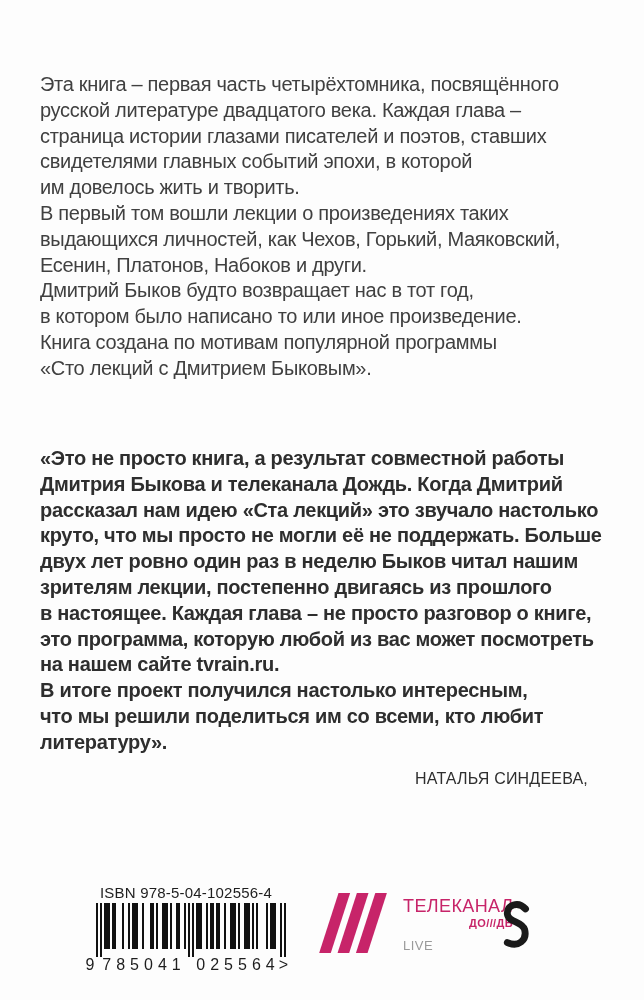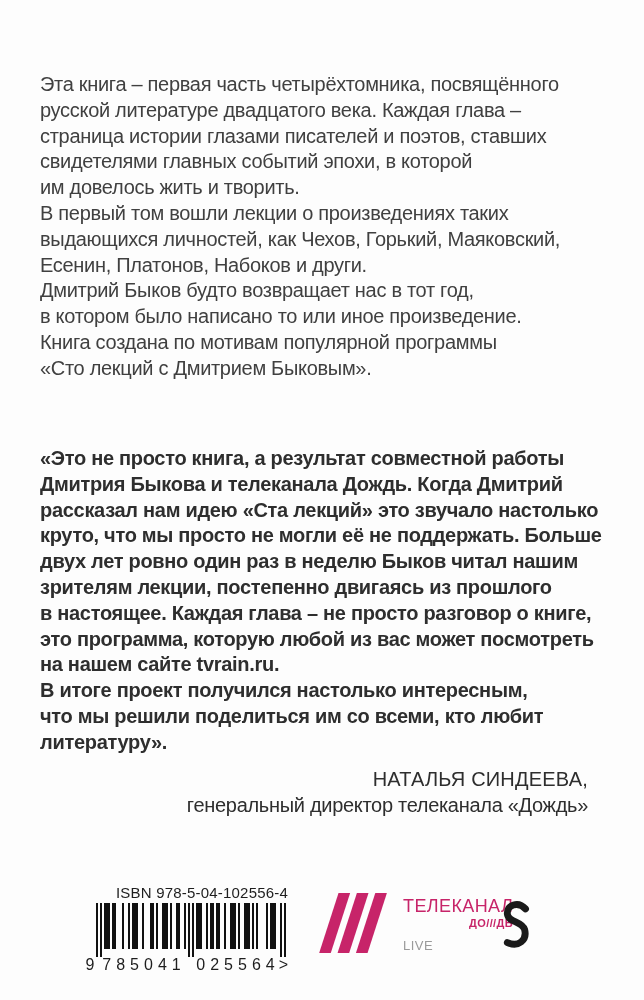--- a/index.html
+++ b/index.html
@@ -23,29 +23,29 @@
   #quote{
     left:40px;top:446px;width:592px;
   }
   #attribution{
     position:absolute;
     right:56px;top:766px;
     text-align:right;
     line-height:26px;
   }
   #attribution .att-name{
-    font-size:20px;letter-spacing:0.2px;
+    font-size:16px;letter-spacing:0.2px;
   }
   #attribution .att-role{
     font-size:20px;letter-spacing:-0.3px;
   }
   
   #barcode-block{
     position:absolute;left:84px;top:884px;width:204px;
-    text-align:right;
+    text-align:center;
   }
   #isbn-label{
     font-size:15px;color:#1e1e1e;letter-spacing:0.2px;
     margin-bottom:2px;white-space:nowrap;
   }
   #ean13{display:block;}
   #ean13 text{
     font-family:"Liberation Sans",sans-serif;
     font-size:16px;fill:#1e1e1e;
   }
@@ -88,21 +88,20 @@
 зрителям лекции, постепенно двигаясь из прошлого
 в настоящее. Каждая глава – не просто разговор о книге,
 это программа, которую любой из вас может посмотреть
 на нашем сайте tvrain.ru.
 В итоге проект получился настолько интересным,
 что мы решили поделиться им со всеми, кто любит
 литературу».</div>
 
 <div id="attribution" style="color: rgb(46, 46, 46);">
   <div class="att-name">НАТАЛЬЯ СИНДЕЕВА,</div>
-  <div class="att-role">генеральный директор телеканала «Дождь»</div>
 </div>
 
 <div id="barcode-block">
   <div id="isbn-label">ISBN 978-5-04-102556-4</div>
   <svg id="ean13" width="204" height="70" viewBox="0 0 204 70">
     <g id="bars">
         <rect x="12" y="0" width="2" height="54" fill="#111"></rect>
         <rect x="16" y="0" width="2" height="54" fill="#111"></rect>
         <rect x="20" y="0" width="2" height="46" fill="#111"></rect>
         <rect x="22" y="0" width="2" height="46" fill="#111"></rect>

